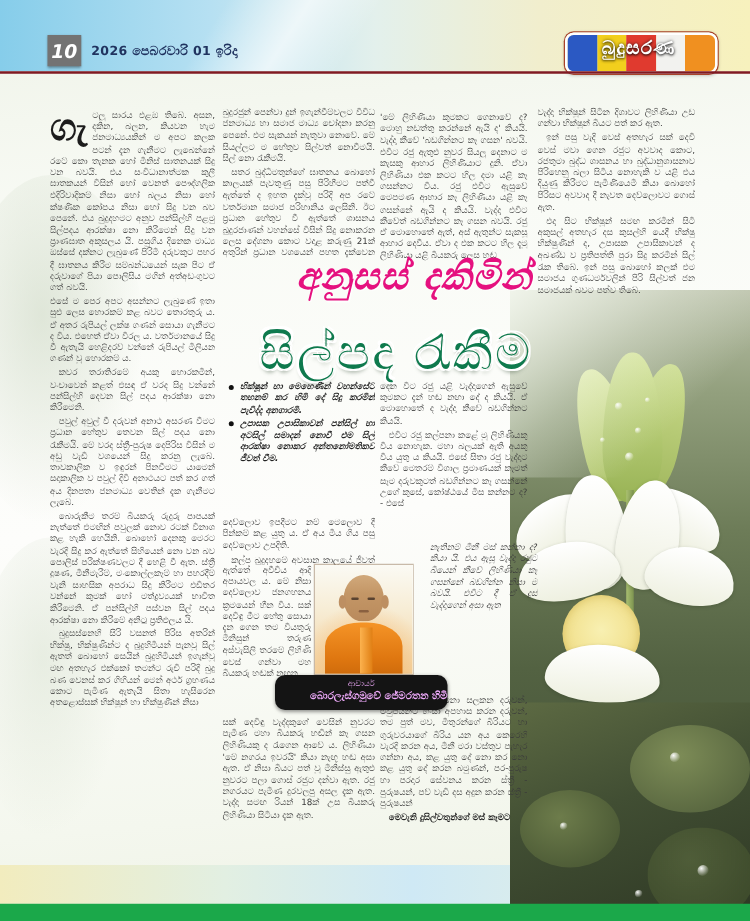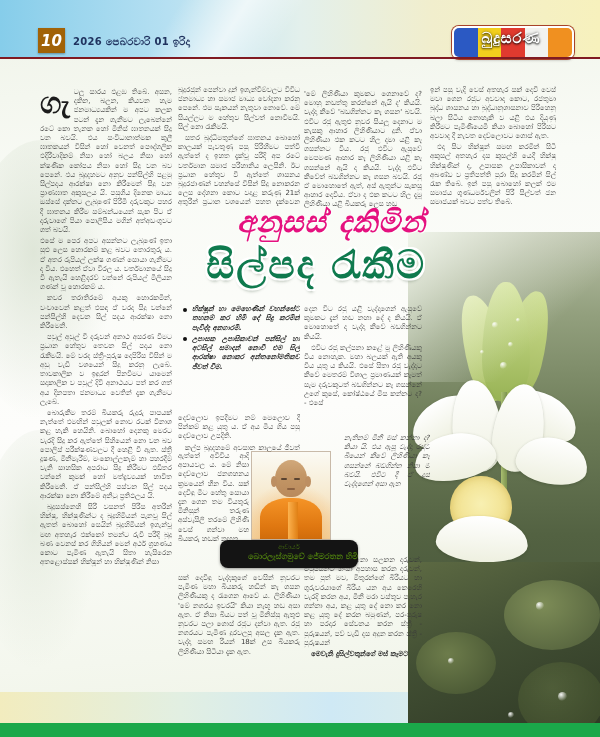--- a/index.html
+++ b/index.html
@@ -12,21 +12,21 @@
   .watermark{left:-34px;top:140px;width:150px;height:280px;border-radius:50%;
      background:radial-gradient(ellipse at 45% 40%,rgba(205,216,196,.6),rgba(240,244,236,0) 70%);}
   .watermark2{left:-20px;top:430px;width:120px;height:240px;border-radius:50%;
      background:radial-gradient(ellipse at 45% 40%,rgba(214,224,206,.5),rgba(240,244,236,0) 70%);}
 
   
   .header{left:0;top:0;width:600px;height:57px;
      background:linear-gradient(90deg,#86cdea 0%,#b6e0f2 28%,#e3f0ec 50%,#f1eecd 72%,#f7f1bd 100%);}
   .header:after{content:"";position:absolute;left:150px;top:0;width:180px;height:57px;
      background:linear-gradient(100deg,rgba(255,255,255,0) 10%,rgba(255,255,255,.65) 45%,rgba(255,255,255,0) 75%);transform:skewX(-25deg);}
-  .page-num{left:38px;top:28px;width:27px;height:25px;background:#a16207;color:#fff;
+  .page-num{left:38px;top:28px;width:27px;height:25px;background:#737373;color:#fff;
      font-size:15px;font-weight:bold;font-style:italic;display:flex;align-items:center;justify-content:center;
      box-shadow:0 1px 2px rgba(0,0,0,.35);z-index:2;}
   .date{left:73px;top:36px;font-size:10px;font-weight:bold;color:#20335f;z-index:2;letter-spacing:.3px;}
   .masthead{left:452px;top:26px;width:118px;height:29px;border:2px solid #fff;border-radius:7px;
      box-shadow:0 0 0 1px #a8432a,0 1px 3px rgba(0,0,0,.3);display:flex;overflow:hidden;z-index:2;}
   .masthead .stripe{flex:1;height:100%;}
   .s1{background:#2b59c3;} .s2{background:#f2cf1d;} .s3{background:#e03a2f;} .s4{background:#f2f2ef;} .s5{background:#f09020;}
   .masthead-text{left:452px;top:29px;width:118px;text-align:center;color:#fff;font-weight:bold;font-size:15px;
      letter-spacing:1px;z-index:3;text-shadow:0 1px 2px rgba(0,0,0,.85),0 0 3px rgba(0,0,0,.55);}
   .header-rule{left:0;top:57px;width:600px;height:2px;background:#801a22;z-index:2;}
@@ -45,21 +45,21 @@
   .c3narrow{left:344px;top:434px;width:86px;height:100px;font-style:italic;}
   .c3bottom{left:304px;top:556px;width:118px;height:142px;}
   .c4{left:430px;top:86px;width:126px;height:150px;}
   .dropcap{float:left;font-size:30px;line-height:28px;font-weight:bold;color:#1c1c1c;margin:1px 4px 0 0;}
   .bold-line{font-weight:bold;color:#222;}
 
   
   .headline{left:174px;top:204px;width:252px;height:100px;text-align:right;z-index:6;}
   .hl1{font-size:30px;line-height:36px;font-weight:bold;font-style:italic;color:#e5117f;letter-spacing:1px;
        text-shadow:1px 1px 0 rgba(255,255,255,.8);}
-  .hl2{font-size:39px;line-height:46px;font-weight:bold;color:#0f7a4e;letter-spacing:2px;margin-top:2px;
+  .hl2{font-size:39px;line-height:46px;font-weight:normal;color:#0f7a4e;letter-spacing:2px;margin-top:20px;
        text-shadow:-2px -2px 0 #fff,2px -2px 0 #fff,-2px 2px 0 #fff,2px 2px 0 #fff,0 3px 3px rgba(90,110,90,.45);}
 
   
   .bullets{left:182px;top:305px;width:118px;height:108px;margin:0;padding:0;list-style:none;
      font-size:7px;line-height:9.3px;font-weight:bold;color:#222;text-align:justify;overflow:hidden;z-index:6;font-style:italic;}
   .bullets li{position:relative;padding-left:10px;margin-bottom:2px;}
   .bullets li:before{content:"";position:absolute;left:1px;top:2.6px;width:4px;height:4px;border-radius:50%;background:#111;}
 
   
   .portrait{left:252px;top:452px;width:78px;height:87px;overflow:hidden;z-index:6;
@@ -73,21 +73,21 @@
   .portrait .ear-l{left:19px;} .portrait .ear-r{left:53px;}
   .portrait .eye-l,.portrait .eye-r{position:absolute;top:26px;width:6px;height:1.5px;background:#5a4330;border-radius:2px;}
   .portrait .eye-l{left:29px;} .portrait .eye-r{left:42px;}
   .portrait .mouth{position:absolute;left:35px;top:36px;width:8px;height:1.5px;background:#8a6040;border-radius:2px;}
   .portrait .robe{position:absolute;left:8px;top:46px;width:62px;height:41px;border-radius:46% 46% 0 0;
      background:linear-gradient(180deg,#f59427,#df7710 70%,#d06c0c);}
   .portrait .robe-fold{position:absolute;left:36px;top:50px;width:10px;height:37px;background:linear-gradient(90deg,#fcb24e,#e07f14);}
 
   
   .caption{left:220px;top:540px;width:138px;height:28px;background:#141414;border-radius:8px;z-index:7;
-     color:#4d7c0f;text-align:center;padding-top:3px;box-sizing:border-box;box-shadow:0 1px 3px rgba(0,0,0,.4);}
+     color:#f0abfc;text-align:center;padding-top:3px;box-sizing:border-box;box-shadow:0 1px 3px rgba(0,0,0,.4);}
   .caption .pre{font-size:6.5px;line-height:8px;opacity:.92;}
   .caption .name{font-size:8.2px;line-height:10px;font-weight:bold;text-align:right;}
 
   
   .photo{left:408px;top:232px;width:192px;height:505px;overflow:hidden;z-index:3;
      background:linear-gradient(180deg,#b9c0a8 0%,#93a07e 16%,#6d7c58 38%,#536242 60%,#3c4931 100%);}
   .photo .fade{position:absolute;left:0;top:0;width:192px;height:150px;
      background:linear-gradient(135deg,rgba(243,247,238,.95) 0%,rgba(243,247,238,.35) 40%,rgba(243,247,238,0) 70%);}
   .petal-g{position:absolute;border-radius:50% 50% 46% 46%/68% 68% 36% 36%;}
   .bud1{left:56px;top:62px;width:42px;height:108px;transform:rotate(-15deg);background:linear-gradient(180deg,#dde9a4,#a8bf64);}
@@ -232,17 +232,18 @@
   <p>නැතිනම් මිනී මස් කන්නා ද? කියා යි. එය ඇසූ වැද්දා රජුට බියෙන් කීවේ ලිහිණියා කෑ ගසන්නේ බඩගින්න නිසා ම බවයි. එවිට දී ඒ දුස් වැද්දාගෙන් අසා ඇත</p>
 </div>
 <div class="abs col c3bottom">
   <div>
       <p>සිය මවුපියන්ට නො සලකන දරුවන්, මවුපියන්ට හිංසා අපහාස කරන දරුවන්, තම පුත් මව, මිතුරන්ගේ බිරියට හා ගුරුවරයාගේ බිරිය යන අය කෙරෙහි වැරදි කරන අය, මිනී මරා වස්තුව පැහැර ගන්නා අය, කළ යුතු දේ නො කර නො කළ යුතු දේ කරන බමුණන්, පර-පුරුෂ හා පරදාර සේවනය කරන ස්ත්‍රී - පුරුෂයන්, පව් වැඩි දස අදුන කරන ස්ත්‍රී - පුරුෂයන්</p>
     </div>
   <p class="bold-line">මෙවැනි දුසිල්වතුන්ගේ මස් කෑමට</p>
 </div>
 
 <div class="abs col c4">
+    <p>වැද්දා භික්ෂූන් සිටින දිශාවට ලිහිණියා උඩ ගන්වා භික්ෂූන් බියට පත් කර ඇත.</p>
     <p>ඉන් පසු වැදි වෙස් අතහැර සක් දෙවි වෙස් මවා ගෙන රජුට අවවාද කොට, රජතුමා බුද්ධ ශාසනය හා බුද්ධානුශාසනාව පිරිහෙනු බලා සිටිය නොහැකි ව යළි එය දියුණු කිරීමට පැමිණියෙමි කියා බොහෝ පිරිසට අවවාද දී නැවත දෙව්ලොවට ගොස් ඇත.</p>
     <p>එදා සිට භික්ෂූන් සමඟ කරමින් සිටි අකුසල් අතහැර දස කුසල්හි යෙදී භික්ෂු භික්ෂුණීන් ද, උපාසක උපාසිකාවන් ද අඛණ්ඩ ව ප්‍රතිපත්ති පුරා සිදු කරමින් සිල් රැක තිබේ. ඉන් පසු බොහෝ කලක් එම සමාජය ගුණධර්මවලින් පිරි සිල්වත් ජන සමාජයක් බවට පත්ව තිබේ.</p>
   </div>
 
 <div class="abs bottom-bar"></div>
 
 </body></html>

